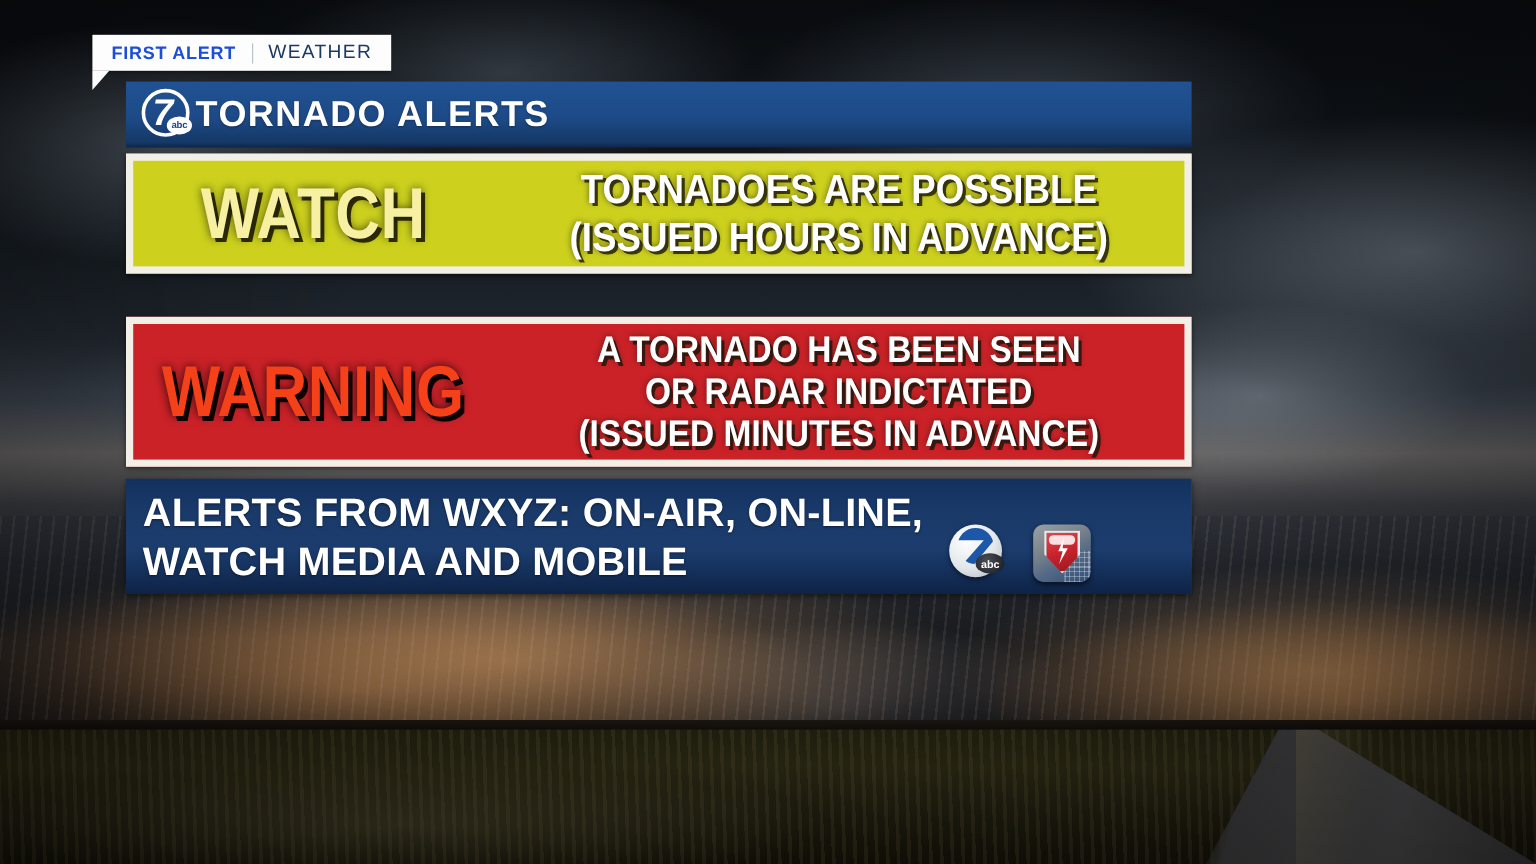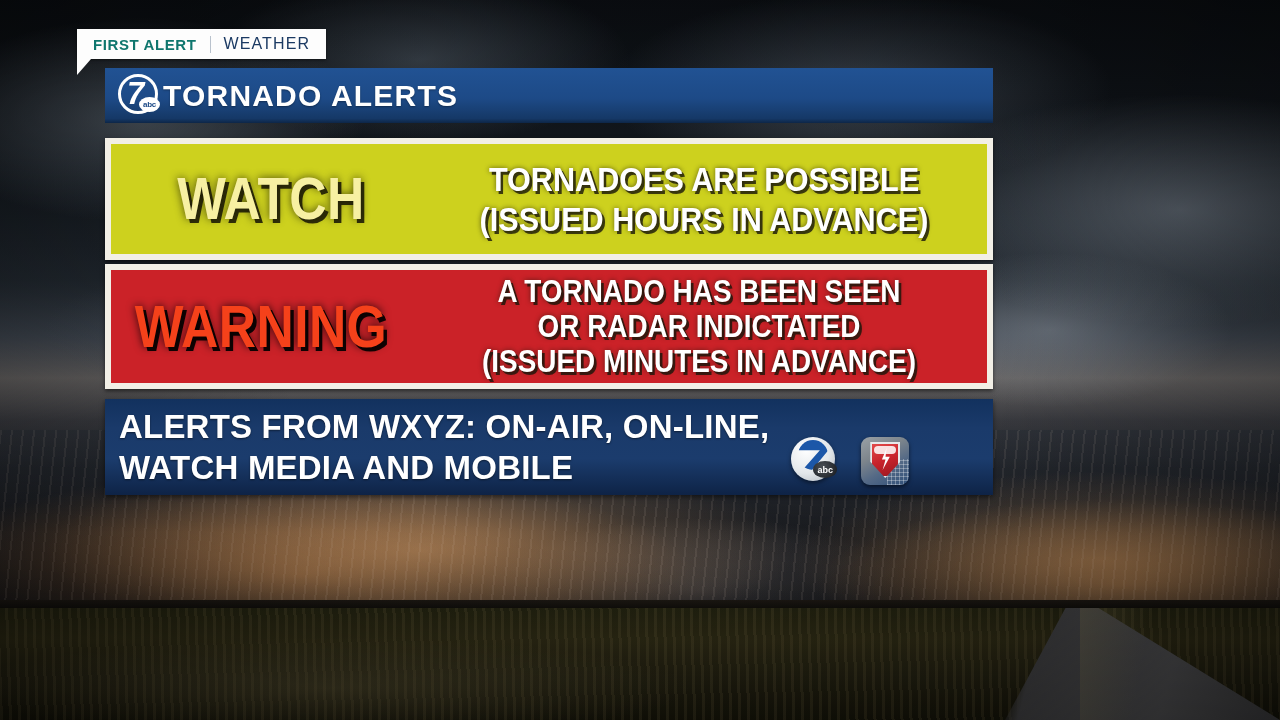--- a/index.html
+++ b/index.html
@@ -65,21 +65,21 @@
     background:radial-gradient(ellipse 900px 560px at 640px 330px, rgba(0,0,0,0) 40%, rgba(0,0,0,.45) 100%);
   }
 
   
   .tagwrap{position:absolute;left:77px;top:29px;}
   .tag{
     position:relative;background:#fdfdfd;height:30px;padding:0 16px;
     display:flex;align-items:center;gap:13px;
     box-shadow:0 1px 3px rgba(0,0,0,.45);
   }
-  .tag .t1{font-size:15px;font-weight:bold;color:#0f766e;letter-spacing:.6px;}
+  .tag .t1{font-size:15px;font-weight:bold;color:#1d4ed8;letter-spacing:.6px;}
   .tag .div{width:1px;height:17px;background:#b9c2cd;}
   .tag .t2{font-size:16px;font-weight:normal;color:#1b3a63;letter-spacing:1.1px;}
   .tagtail{
     position:absolute;left:0px;top:30px;width:0;height:0;
     border-left:14px solid #fdfdfd;border-bottom:16px solid transparent;
   }
 
   
   .header{
     position:absolute;left:105px;top:68px;width:888px;height:55px;
@@ -105,21 +105,21 @@
   .logo7 .abc{
     position:absolute;left:22px;top:24px;width:21px;height:15px;border-radius:50%;
     background:#fff;color:#1d4a87;font-size:8px;font-weight:bold;
     display:flex;align-items:center;justify-content:center;letter-spacing:-.2px;
   }
 
   
   .panel{position:absolute;left:105px;width:888px;box-sizing:border-box;}
   .framed{border:6px solid #f2efe6;box-shadow:0 2px 4px rgba(0,0,0,.55);}
 
-  .watch{top:138px;height:122px;background:#cdd11e;display:flex;align-items:center;padding-left:10px;}
+  .watch{top:128px;height:100px;background:#cdd11e;display:flex;align-items:center;}
   .warning{top:264px;height:125px;background:#cb2228;display:flex;align-items:center;}
 
   .bigword{
     flex:0 0 300px;text-align:center;
     font-size:60px;font-weight:bold;font-stretch:condensed;
     letter-spacing:.5px;line-height:1;
     transform:scaleX(.86);
   }
   .watch .bigword{color:#f7f0a2;text-shadow:4px 4px 0 rgba(20,18,4,.85),0 0 9px rgba(20,18,4,.7);}
   .warning .bigword{color:#f5411a;text-shadow:4px 4px 0 rgba(0,0,0,.92),0 0 9px rgba(0,0,0,.8);}

